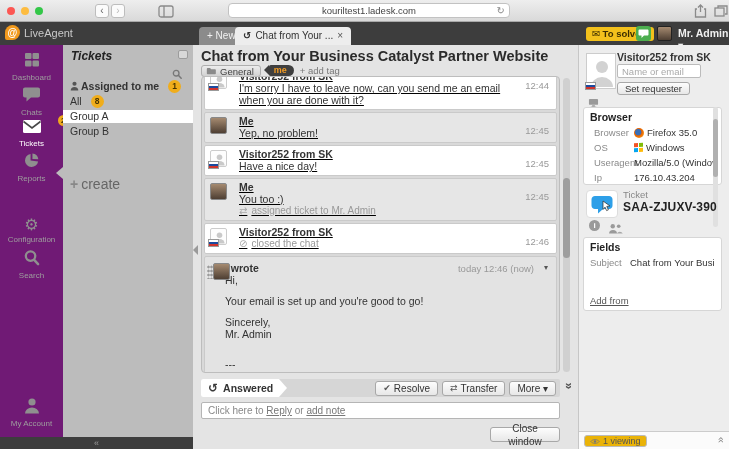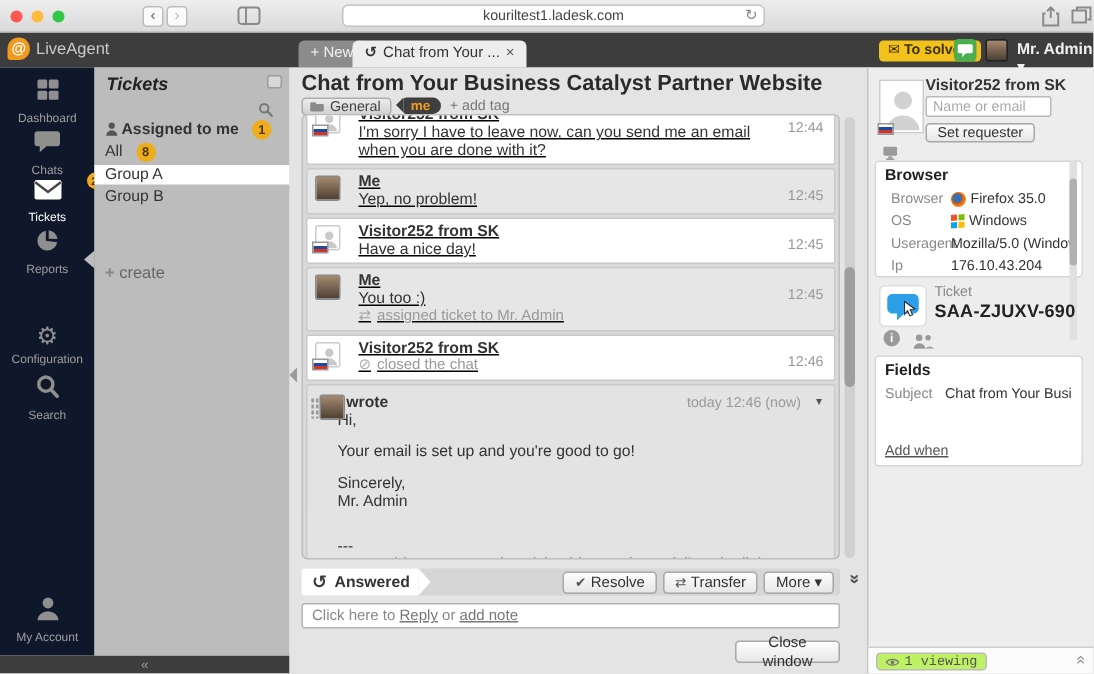--- a/index.html
+++ b/index.html
@@ -30,21 +30,21 @@
   .tab-active { left:235px; background:#ededed; color:#333; display:flex; align-items:center; gap:4px; }
   .solve-badge { position:absolute; left:586px; top:5px; height:14px; background:#f3c11c; border-radius:3px;
     color:#3c2f00; font-size:9.5px; font-weight:bold; line-height:14px; padding:0 6px; }
   .green-chat { position:absolute; left:636px; top:4px; width:15px; height:15px; background:#4cae4f; border-radius:3px; }
   .green-chat svg { position:absolute; left:2px; top:2px; }
   .topavatar { position:absolute; left:657px; top:4px; width:15px; height:15px; border-radius:2px;
     background:linear-gradient(#a58a70,#4e3f33); border:1px solid #222; }
   .admin-name { position:absolute; left:678px; top:5px; color:#f0f0f0; font-size:10.5px; font-weight:bold; }
 
   
-  .sidebar { position:absolute; left:0; top:45px; width:63px; height:392px; background:#0f172a; }
+  .sidebar { position:absolute; left:0; top:45px; width:63px; height:392px; background:#701a75; }
   .side-item { position:absolute; left:0; width:63px; text-align:center; color:#8f8f8f; }
   .side-item .lbl { font-size:8px; color:#9e9e9e; margin-top:1px; }
   .side-item.active { color:#fff; }
   .side-item.active .lbl { color:#fff; }
   .side-badge { position:absolute; left:36px; top:-4px; min-width:11px; height:11px; background:#f0a91c;
     border-radius:6px; color:#3c2c00; font-size:7.5px; font-weight:bold; line-height:11px; padding:0 2px; }
   .panel-arrow { position:absolute; left:56px; top:122px; width:0; height:0;
     border-top:6px solid transparent; border-bottom:6px solid transparent; border-right:7px solid #bcbcbc; }
   .collapse-bar { position:absolute; left:0; top:437px; width:193px; height:12px; background:#3d3d3d;
     color:#9a9a9a; font-size:9px; text-align:center; line-height:12px; }
@@ -57,21 +57,21 @@
     border-radius:3px; font-size:10px; color:#444; padding:0 16px 0 5px; font-family:inherit; }
   .tsearch::placeholder { color:#999; }
   .tsearch-ic { position:absolute; left:109px; top:20px; color:#777; }
   .trow { position:absolute; left:0; width:130px; height:13px; font-size:10.5px; color:#333; line-height:13px; }
   .trow .txt { margin-left:7px; }
   .trow.indent .txt { margin-left:18px; }
   .ybadge { display:inline-block; min-width:13px; height:13px; background:#f0ad1b; border-radius:7px; color:#4a3500;
     font-size:8.5px; font-weight:bold; text-align:center; line-height:13px; margin-left:6px; padding:0 2px; vertical-align:top; }
   .trow.sel { background:#fff; }
   .person-sm { position:absolute; left:7px; top:1px; color:#555; }
-  .create-row { position:absolute; left:7px; top:131px; font-size:11px; color:#666; }
+  .create-row { position:absolute; left:7px; top:131px; font-size:14px; color:#666; }
   .create-row .plus { color:#888; font-weight:bold; margin-right:3px; }
 
   
   .main { position:absolute; left:193px; top:45px; width:385px; height:404px; background:#e4e4e4; }
   .main-title { position:absolute; left:8px; top:3px; font-size:14.5px; font-weight:bold; color:#2b2b2b; white-space:nowrap; }
   .tagrow { position:absolute; left:8px; top:20px; display:flex; gap:6px; }
   .tag-general { display:flex; align-items:center; gap:4px; background:linear-gradient(#ececec,#d2d2d2);
     border:1px solid #aeaeae; border-radius:3px; height:12px; padding:0 6px 0 4px; font-size:9.5px; color:#444; }
   .tag-me { background:#3f3f3f; border-radius:2px 6px 6px 2px; height:11px; padding:0 7px 0 5px; font-size:9px;
     font-weight:bold; color:#f29b23; line-height:11px; position:relative; margin-left:2px; }
@@ -156,22 +156,22 @@
   .ticket-tile { position:absolute; left:7px; top:145px; width:32px; height:28px; background:#fff;
     border:1px solid #ddd; border-radius:4px; }
   .ticket-lbl { position:absolute; left:44px; top:144px; font-size:9.5px; color:#888; }
   .ticket-code { position:absolute; left:44px; top:155px; font-size:12px; font-weight:bold; color:#222; letter-spacing:.2px; }
   .tk-icons { position:absolute; left:10px; top:175px; display:flex; gap:8px; color:#9a9a9a; }
   .info-ic { width:11px; height:11px; border-radius:50%; background:#9a9a9a; color:#fff; font-size:8px; font-weight:bold;
     text-align:center; line-height:11px; }
   .fields-card { top:192px; height:74px; }
   .addfield { position:absolute; left:6px; bottom:4px; font-size:9.5px; color:#555; text-decoration:underline; }
   .rbottom { position:absolute; left:0; top:386px; width:150px; height:18px; background:#fbfbfb; border-top:1px solid #ccc; }
-  .viewpill { position:absolute; left:5px; top:3px; height:12px; border:1px solid #bbb; background:#bef264; border-radius:3px;
-    font-size:9px; color:#555; line-height:10px; padding:1px 5px; display:flex; align-items:center; gap:3px;font-family:Liberation Mono, monospace; }
+  .viewpill { position:absolute; left:5px; top:3px; height:12px; border:1px solid #bbb; background:#eab308; border-radius:3px;
+    font-size:9px; color:#555; line-height:10px; padding:1px 5px; display:flex; align-items:center; gap:3px; }
   .up-chev { position:absolute; right:6px; top:2px; color:#888; font-size:11px; transform:rotate(-90deg); }
 </style>
 </head>
 <body>
 
 <div id="app">
 
   <div class="chrome">
     <div class="lights">
       <span class="light" style="background:#fc5753"></span>
@@ -514,42 +514,42 @@
         <span class="th"></span>
       </div>
 
     <div class="ticket-tile">
       <svg width="24" height="22" viewBox="0 0 24 22" style="position:absolute;left:4px;top:3px">
         <path d="M4 2h14c2 0 3.5 1.5 3.5 3.5v6c0 2-1.5 3.5-3.5 3.5h-6l-5 4.5V15H4c-2 0-3.5-1.5-3.5-3.5v-6C.5 3.5 2 2 4 2z" fill="#2d9fe8"></path>
         <path d="M12 7 l7 5 -3.2.4 1.6 3.4 -1.8.8 -1.6-3.4 -2 2.3z" fill="#fff" stroke="#2a2a2a" stroke-width="0.7"></path>
       </svg>
     </div>
     <div class="ticket-lbl">Ticket</div>
-    <div class="ticket-code">SAA-ZJUXV-690</div>
+    <div class="ticket-code">SAA-ZJUXV-390</div>
     <div class="tk-icons">
       <span class="info-ic">i</span>
       <span>
         <svg width="15" height="11" viewBox="0 0 16 12">
             <g fill="#9a9a9a">
               <circle cx="5" cy="3.5" r="2.4"></circle>
               <path d="M1 11.5 a4.3 4 0 0 1 8.6 0 z"></path>
               <circle cx="11.5" cy="3.5" r="2"></circle>
               <path d="M9.5 11.5 a3.6 3.4 0 0 1 6.4 0 z" opacity="0.85"></path>
             </g>
           </svg>
       </span>
     </div>
 
     <div class="rcard fields-card">
       <div class="rcard-title">Fields</div>
       <div class="rrow" style="padding-left:6px">
         <span>Subject</span>
         <span class="val" style="left:46px">Chat from Your Business C...</span>
       </div>
-      <a href="#" class="addfield">Add when</a>
+      <a href="#" class="addfield">Add from</a>
     </div>
 
     <div class="rbottom">
       <span class="viewpill">
         <svg width="10" height="7" viewBox="0 0 12 8">
             <path d="M1 4 C3 1 9 1 11 4 C9 7 3 7 1 4z" fill="none" stroke="#777" stroke-width="1"></path>
             <circle cx="6" cy="4" r="1.5" fill="#777"></circle>
           </svg>
         <span>1 viewing</span>
       </span>

